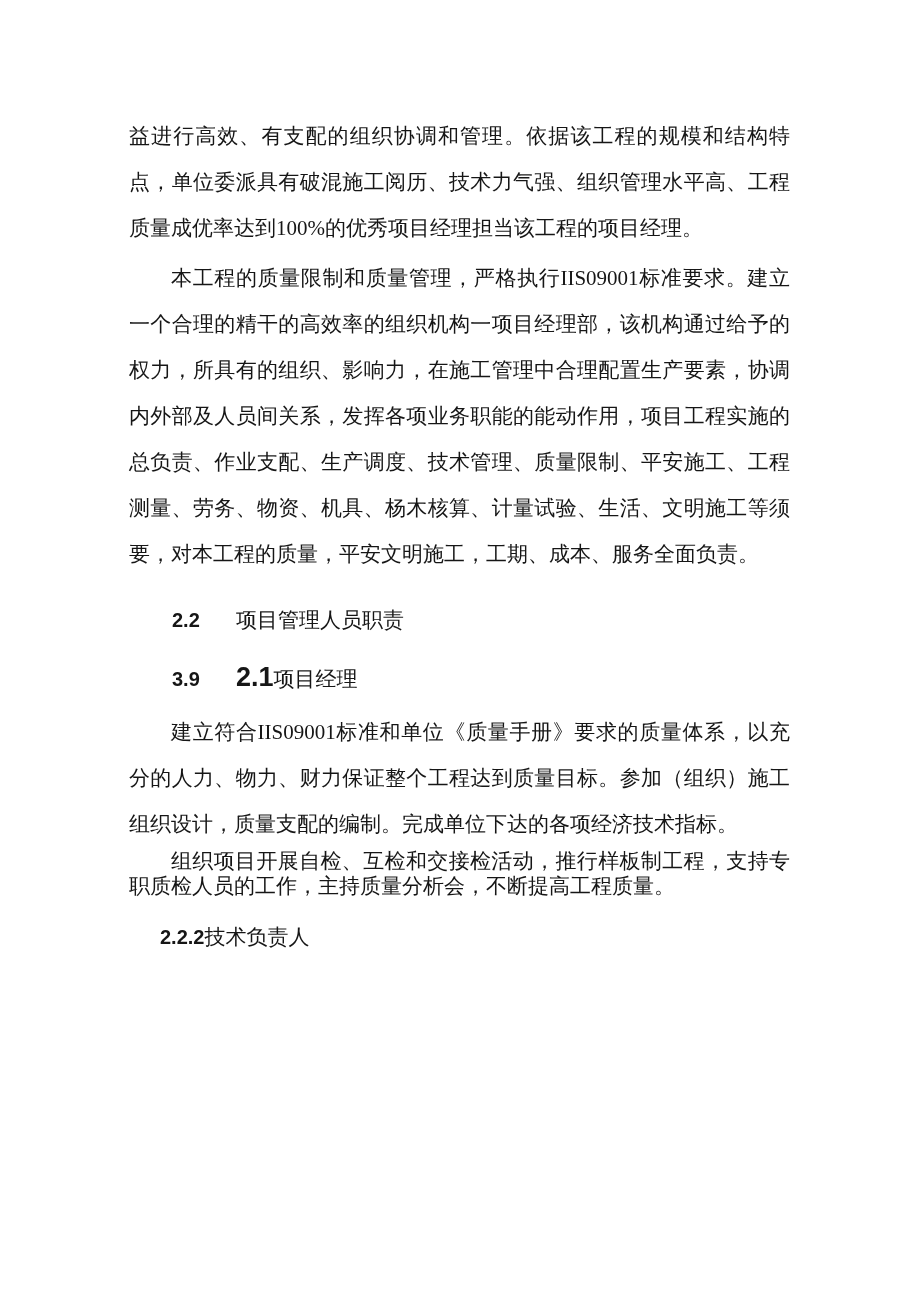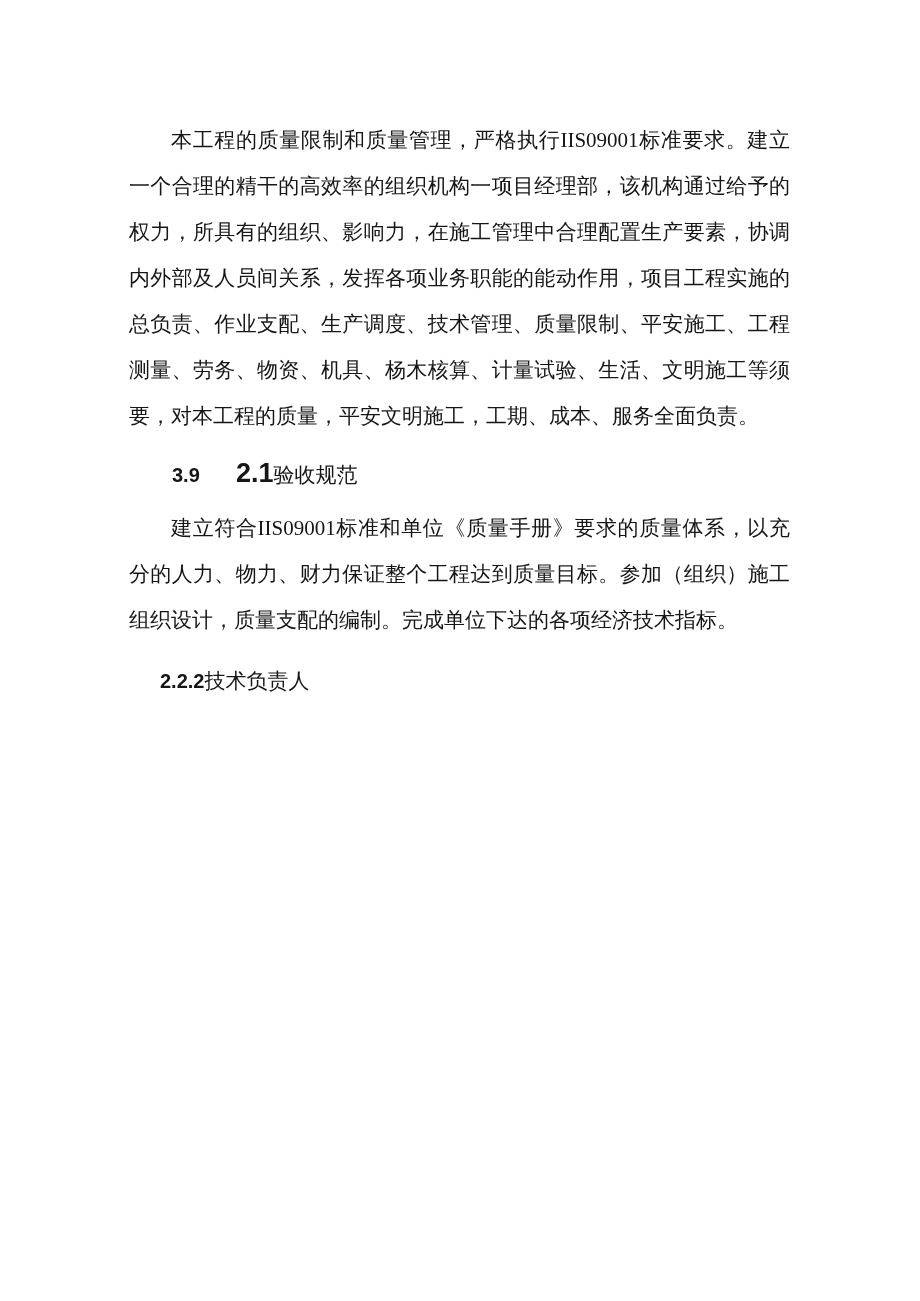--- a/index.html
+++ b/index.html
@@ -49,29 +49,34 @@
   #para-pm-duty{ margin-top:34px; }
   #para-system{ margin-top:7px; }
   #para-selfcheck{ margin-top:2px; }
   #heading-2-2-2{ margin-top:15px;margin-left:31px; }
 </style>
 </head>
 <body>
 
 <div class="page">
 
+  <p class="body" id="para-intro">益进行高效、有支配的组织协调和管理。依据该工程的规模和结构特点，单位委派具有破混施工阅历、技术力气强、组织管理水平高、工程质量成优率达到100%的优秀项目经理担当该工程的项目经理。</p>
 
   <p class="body indent" id="para-quality">本工程的质量限制和质量管理，严格执行IIS09001标准要求。建立一个合理的精干的高效率的组织机构一项目经理部，该机构通过给予的权力，所具有的组织、影响力，在施工管理中合理配置生产要素，协调内外部及人员间关系，发挥各项业务职能的能动作用，项目工程实施的总负责、作业支配、生产调度、技术管理、质量限制、平安施工、工程测量、劳务、物资、机具、杨木核算、计量试验、生活、文明施工等须要，对本工程的质量，平安文明施工，工期、成本、服务全面负责。</p>
 
+  <p class="heading" id="heading-2-2">
+    <span class="h-num tabbed">2.2</span><span>项目管理人员职责</span>
+  </p>
 
   <p class="heading" id="heading-2-3">
-    <span class="h-num tabbed">3.9</span><span class="h-subnum">2.1</span><span>验收规范</span>
+    <span class="h-num tabbed">3.9</span><span class="h-subnum">2.1</span><span>项目经理</span>
   </p>
 
 
   <p class="body indent" id="para-system">建立符合IIS09001标准和单位《质量手册》要求的质量体系，以充分的人力、物力、财力保证整个工程达到质量目标。参加（组织）施工组织设计，质量支配的编制。完成单位下达的各项经济技术指标。</p>
 
+  <p class="body indent single" id="para-selfcheck">组织项目开展自检、互检和交接检活动，推行样板制工程，支持专职质检人员的工作，主持质量分析会，不断提高工程质量。</p>
 
   <p class="heading" id="heading-2-2-2">
     <span class="h-num">2.2.2</span><span>技术负责人</span>
   </p>
 
 </div>
 
 </body></html>

